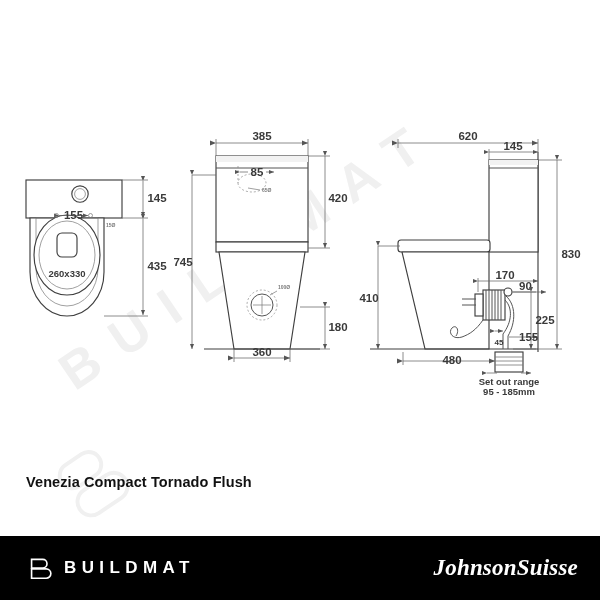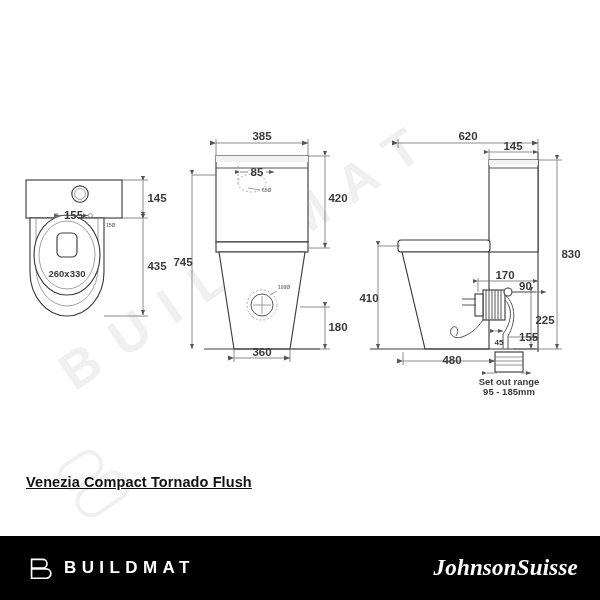--- a/index.html
+++ b/index.html
@@ -29,21 +29,21 @@
   
   .draw{position:absolute;left:0;top:0;width:600px;height:470px;}
   .draw svg{display:block;}
 
   
   .caption{
     position:absolute;left:26px;top:472px;width:420px;
     font-size:14.5px;font-weight:700;line-height:1.42;
     letter-spacing:.1px;color:#111;
   }
-  .caption div{white-space:nowrap;text-decoration:underline;}
+  .caption div{white-space:nowrap;}
 
   
   .footer{
     position:absolute;left:0;top:536px;width:600px;height:64px;
     background:#000;
   }
   .brand-left{
     position:absolute;left:28px;top:0;height:64px;
     display:flex;align-items:center;gap:10px;
   }

